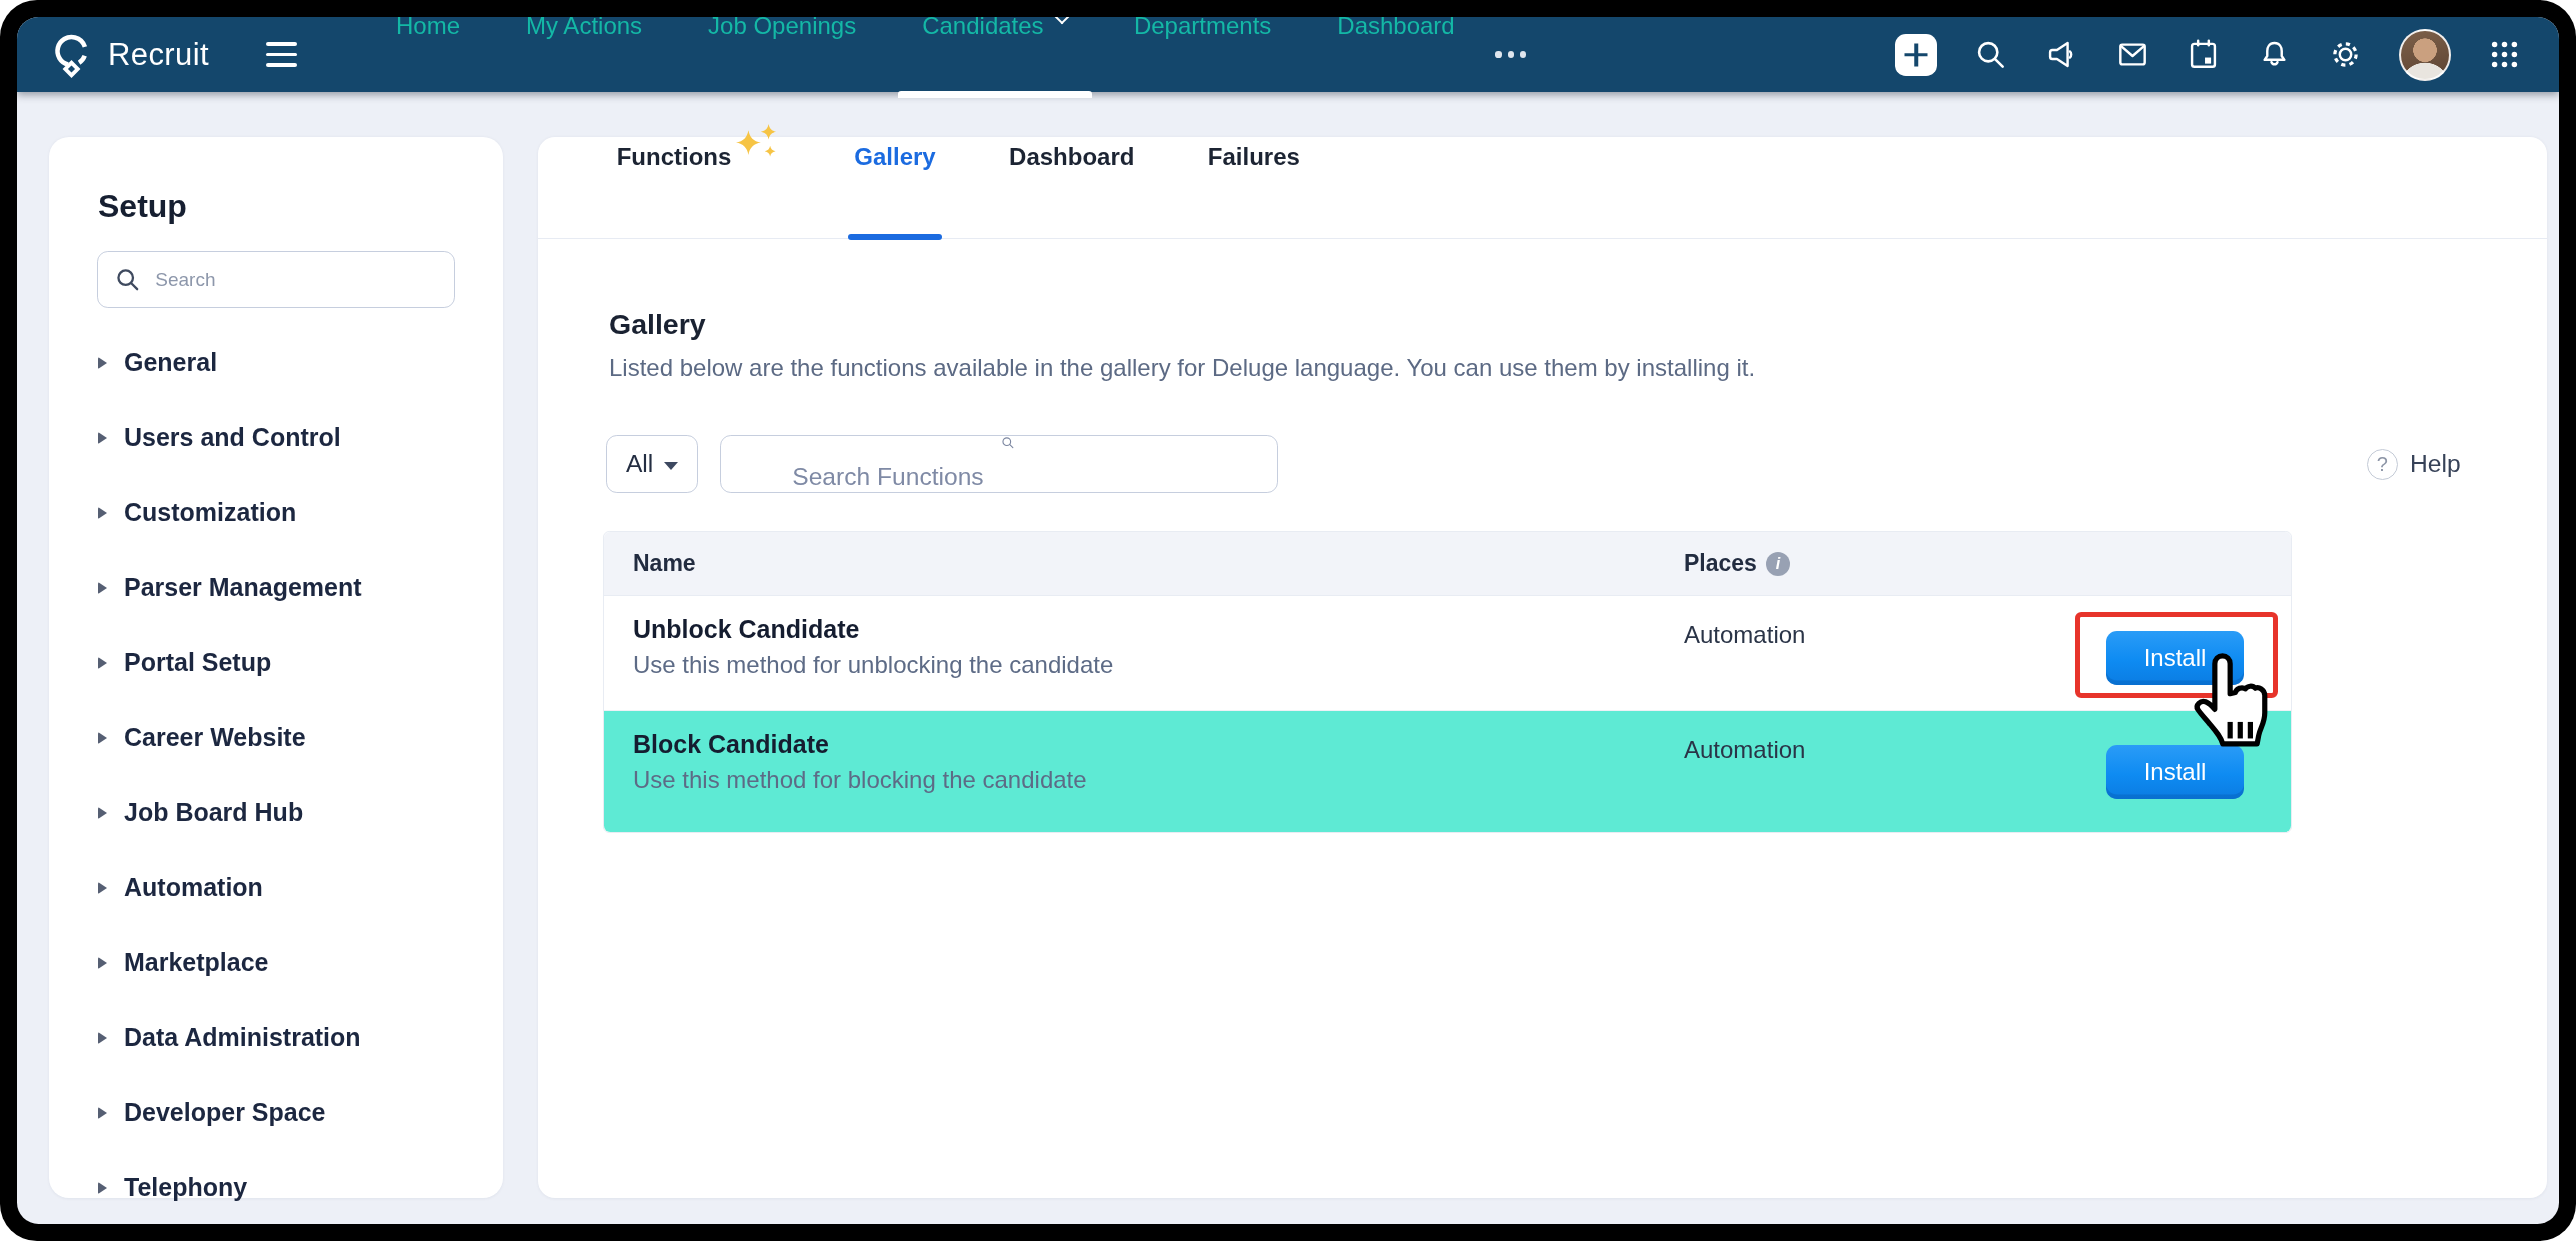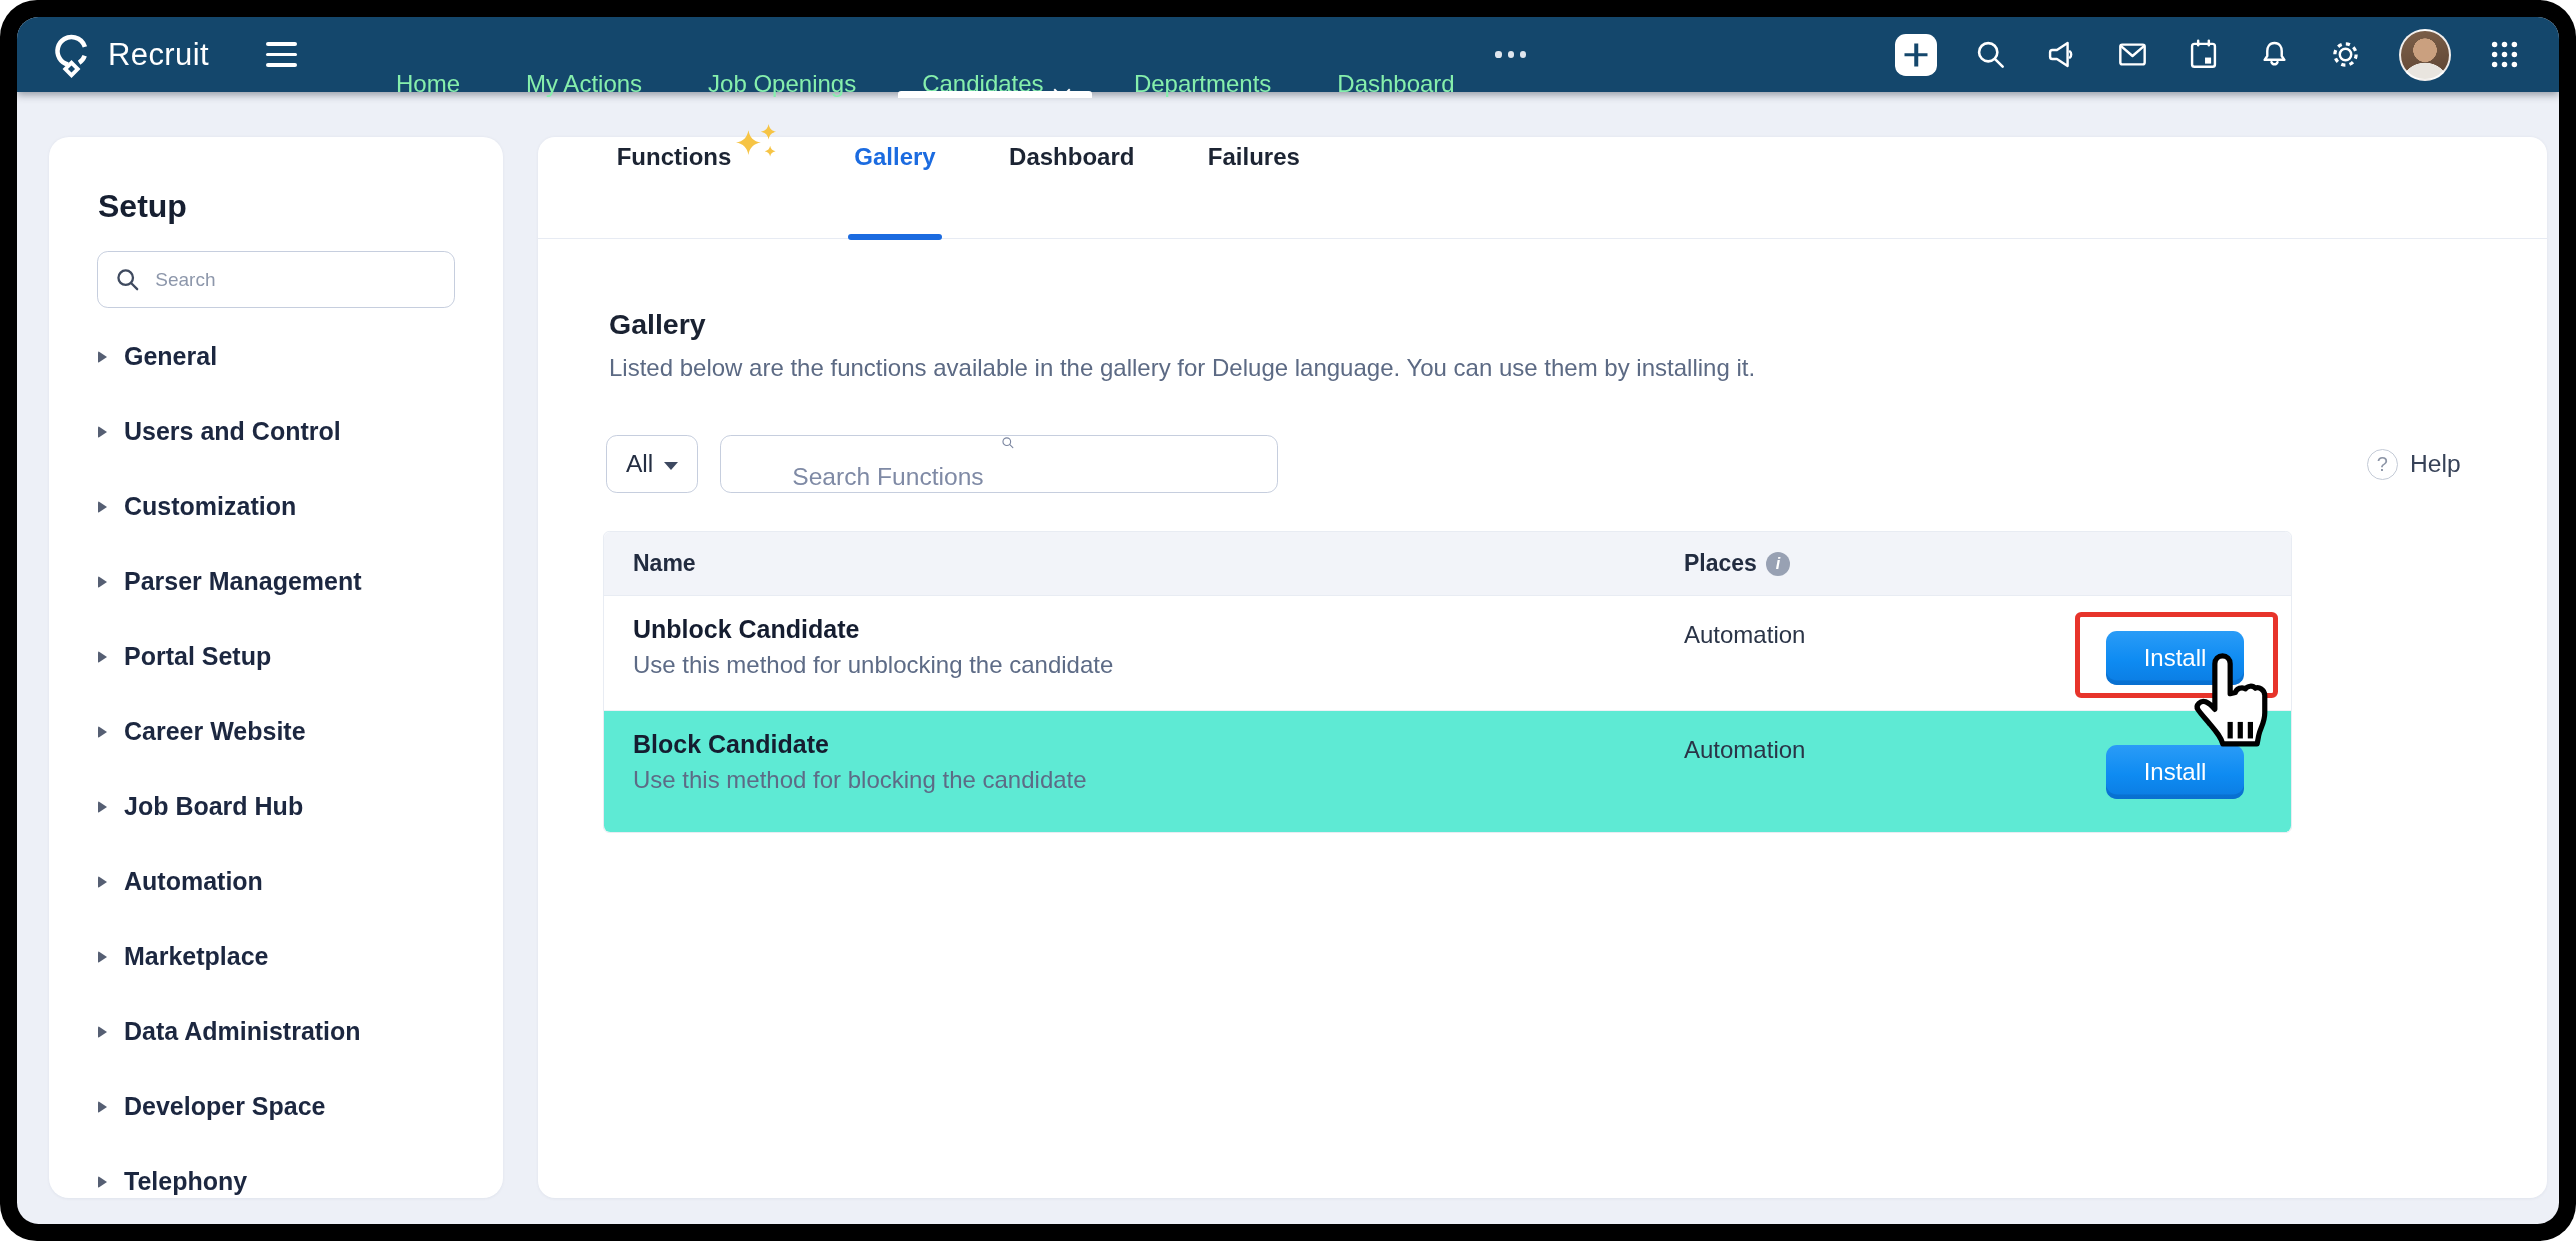--- a/index.html
+++ b/index.html
@@ -7,21 +7,21 @@
   .frame{position:absolute;inset:0;background:#000;border-radius:37px;}
   .inner{position:absolute;inset:17px;background:#edf0f7;border-radius:21.5px;overflow:hidden;}
 
   
   .topnav{position:absolute;left:0;top:0;width:2542px;height:75px;background:#14476c;display:flex;align-items:center;padding:0 32px;box-sizing:border-box;box-shadow:0 3.1px 7.7px rgba(8,20,35,.38);z-index:20;}
   .brand{display:flex;align-items:center;gap:14px;}
   .brand-name{color:#fff;font-size:31px;font-weight:500;letter-spacing:0.4px;}
   .burger{margin-left:57px;display:flex;flex-direction:column;gap:7px;cursor:pointer;}
   .burger span{display:block;width:31px;height:3.5px;background:#fff;border-radius:2.3px;}
   .menu{display:flex;align-items:center;margin-left:66px;height:75px;}
-  .menu-item{position:relative;display:flex;align-items:flex-end;height:86px;padding:0 33px;color:#86efac;font-size:24px;cursor:pointer;white-space:nowrap;}
+  .menu-item{position:relative;display:flex;align-items:flex-start;height:86px;padding:0 33px;color:#14b8a6;font-size:24px;cursor:pointer;white-space:nowrap;}
   .menu-item .caret{width:10px;height:10px;border-right:2.3px solid #fff;border-bottom:2.3px solid #fff;transform:rotate(45deg) translate(-1.5px,-1.5px);margin-left:12.3px;}
   .menu-item.active::after{content:"";position:absolute;left:9.2px;right:9.2px;bottom:0;height:6.2px;background:#fff;border-radius:3.1px 3.1px 0 0;}
   .more-dots{display:flex;gap:6.2px;margin-left:7.7px;cursor:pointer;}
   .more-dots i{width:6.2px;height:6.2px;border-radius:50%;background:#dfe6ee;}
   .nav-right{margin-left:auto;display:flex;align-items:center;gap:36px;padding-right:4.6px;}
   .plus-btn{width:42px;height:42px;background:#fff;border-radius:10.8px;position:relative;cursor:pointer;}
   .plus-btn::before,.plus-btn::after{content:"";position:absolute;background:#14476c;left:50%;top:50%;transform:translate(-50%,-50%);}
   .plus-btn::before{width:23px;height:3.5px;}
   .plus-btn::after{width:3.5px;height:23px;}
   .nav-ico{width:35px;height:35px;display:block;cursor:pointer;}
@@ -29,21 +29,21 @@
     background:
       radial-gradient(circle at 50% 40%, #caa07f 0 31%, rgba(0,0,0,0) 32%),
       radial-gradient(circle at 50% 118%, #e9e5df 0 40%, rgba(0,0,0,0) 41%),
       linear-gradient(165deg,#7d6049,#5d4433);}
   
   .sidebar{position:absolute;left:32px;top:120px;width:454px;height:1061px;background:#fff;border-radius:20px;box-shadow:0 0.8px 3.1px rgba(25,39,70,.06);}
   .side-title{position:absolute;left:49px;top:51px;font-size:32px;font-weight:700;color:#161f31;}
   .side-search{position:absolute;left:48px;top:114px;width:358px;height:57px;border:1.5px solid #c6cede;border-radius:10.8px;display:flex;align-items:center;padding-left:17px;gap:12.3px;background:#fff;box-sizing:border-box;}
   .side-search input{border:0;outline:0;font-size:19px;color:#33405a;width:254px;font-family:"Liberation Sans",sans-serif;background:transparent;}
   .side-search input::placeholder{color:#8d97ab;}
-  .side-list{position:absolute;left:49px;top:182px;right:23px;list-style:none;margin:0;padding:0;}
+  .side-list{position:absolute;left:49px;top:188px;right:23px;list-style:none;margin:0;padding:0;}
   .side-item{height:75px;display:flex;align-items:center;gap:17px;cursor:pointer;}
   .tri{width:0;height:0;border-left:9.2px solid #565f73;border-top:6.2px solid transparent;border-bottom:6.2px solid transparent;border-radius:1.5px;flex:none;}
   .side-label{font-size:25px;font-weight:700;color:#1c2740;}
 
   
   .maincard{position:absolute;left:521px;top:120px;width:2009px;height:1061px;background:#fff;border-radius:17px;box-shadow:0 0.8px 3.1px rgba(25,39,70,.06);}
   .tabs{position:absolute;left:0;top:0;right:0;height:102px;border-bottom:1.5px solid #e7ebf3;display:flex;align-items:flex-end;padding-left:71px;box-sizing:border-box;}
   .tab{position:relative;display:flex;align-items:center;height:100%;padding:0 7.7px 31px 7.7px;margin-right:58px;font-size:24px;font-weight:700;color:#1c2433;cursor:pointer;}
   .tab .sparkles{margin-left:4.6px;margin-top:-20px;}
   .tab.active{color:#1b6be0;}

